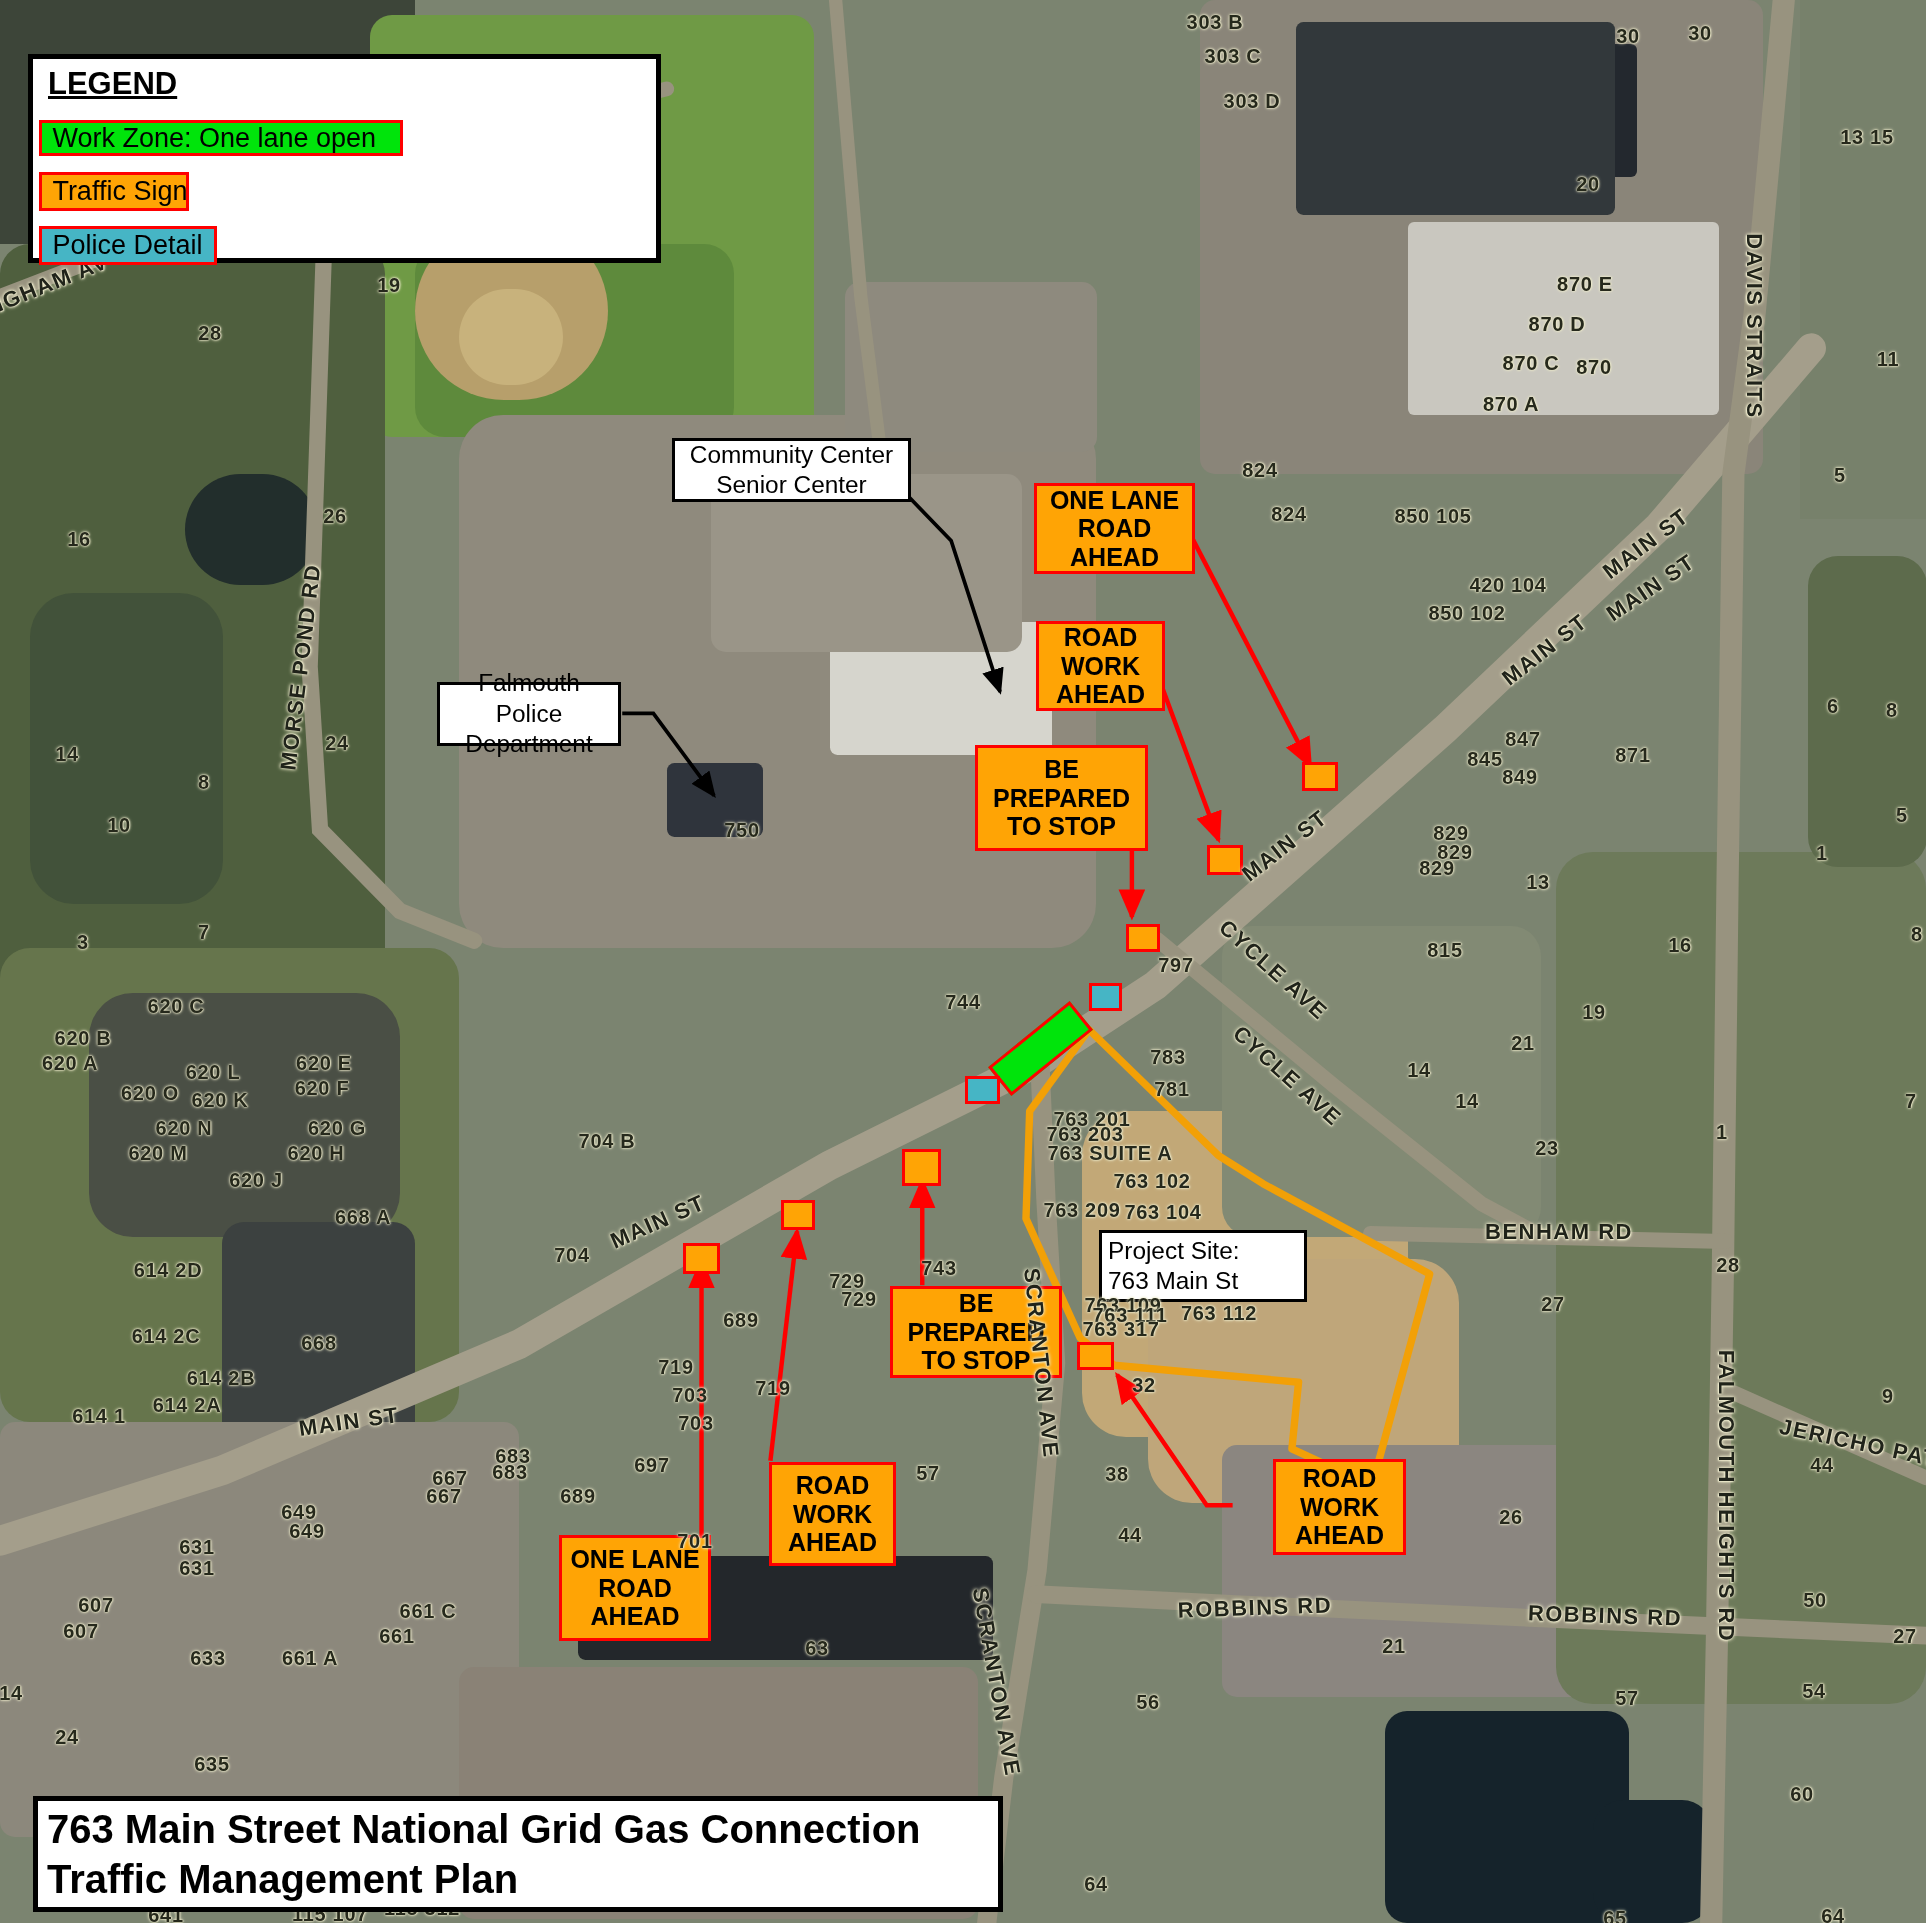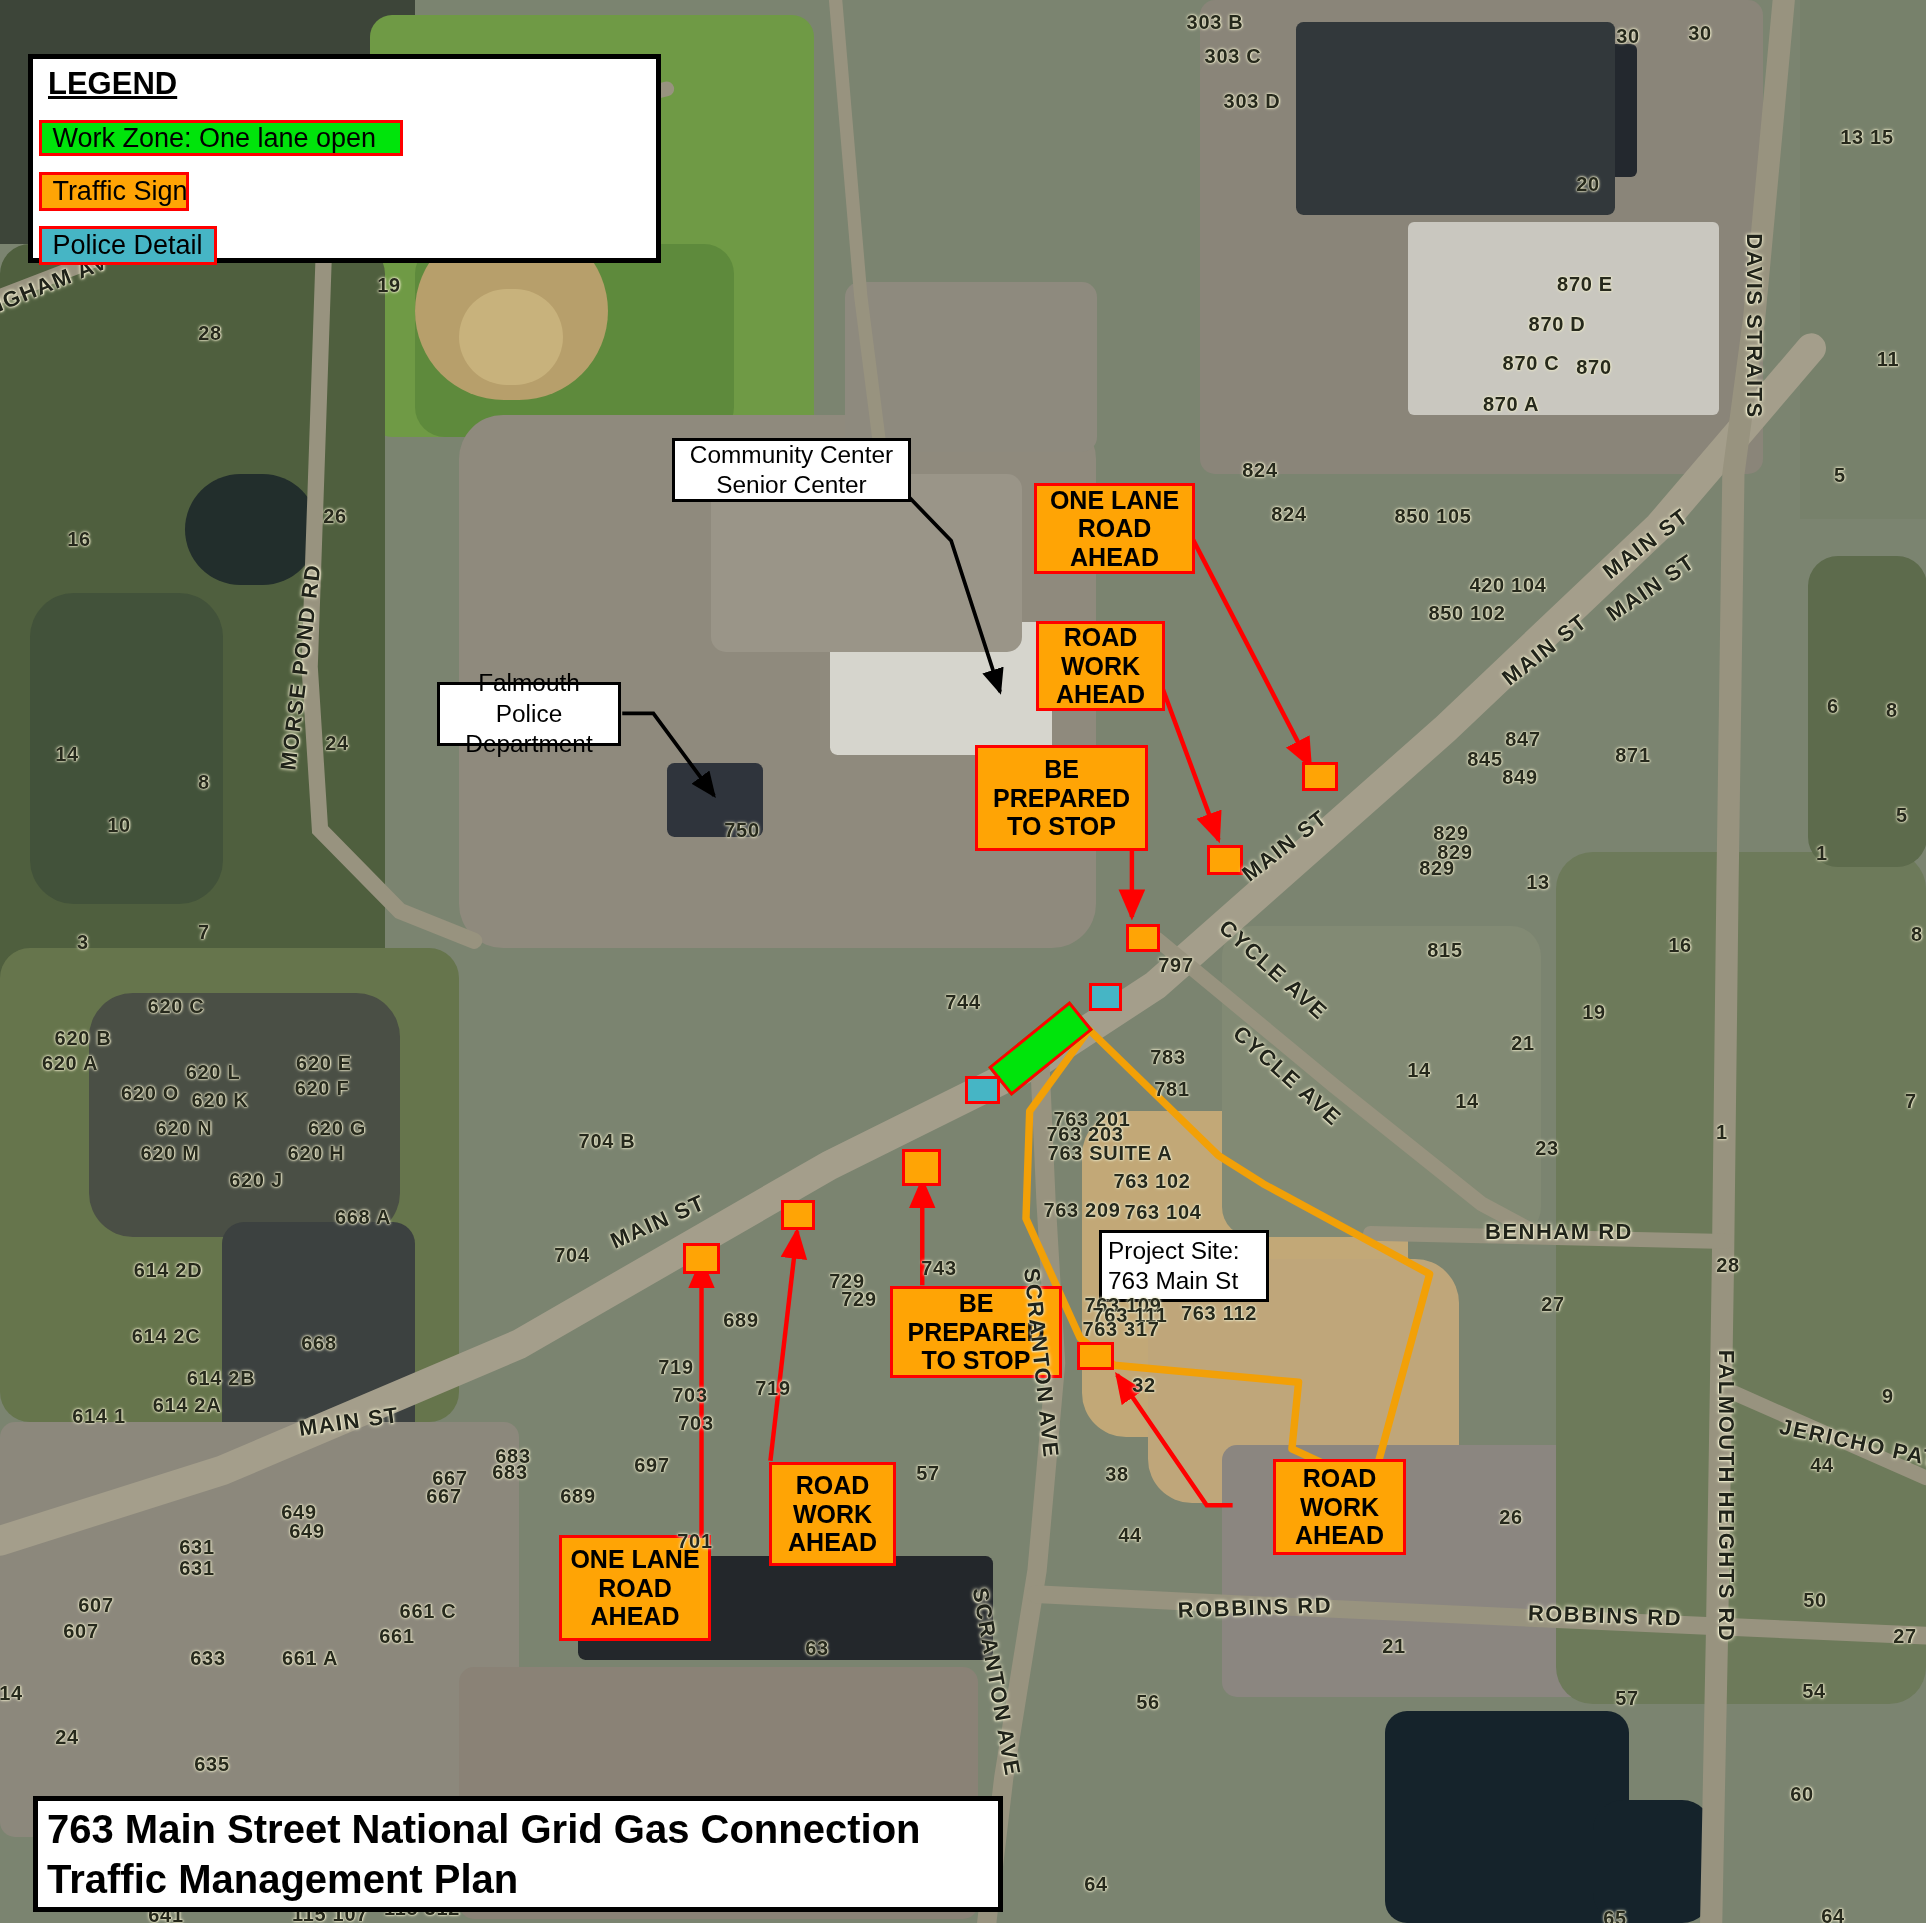--- a/index.html
+++ b/index.html
@@ -154,21 +154,21 @@
         <div>AHEAD</div>
       </div>
       <div class="callout" style="left: 672px; top: 438px; width: 239px; height: 64px; text-align: center;">
         <div>Community Center</div>
         <div>Senior Center</div>
       </div>
       <div class="callout" style="left: 437px; top: 682px; width: 184px; height: 64px; text-align: center;">
         <div>Falmouth Police</div>
         <div>Department</div>
       </div>
-      <div class="callout" style="left: 1099px; top: 1230px; width: 170px; height: 72px; text-align: left;">
+      <div class="callout" style="left: 1099px; top: 1230px; width: 208px; height: 72px; text-align: left;">
         <div>Project Site:</div>
         <div>763 Main St</div>
       </div>
       <div class="parcel" style="left: 1215px; top: 22px;">303 B</div>
       <div class="parcel" style="left: 1233px; top: 56px;">303 C</div>
       <div class="parcel" style="left: 1252px; top: 101px;">303 D</div>
       <div class="parcel" style="left: 1628px; top: 36px;">30</div>
       <div class="parcel" style="left: 1700px; top: 33px;">30</div>
       <div class="parcel" style="left: 1867px; top: 137px;">13 15</div>
       <div class="parcel" style="left: 1588px; top: 184px;">20</div>
@@ -234,21 +234,21 @@
       <div class="parcel" style="left: 176px; top: 1006px;">620 C</div>
       <div class="parcel" style="left: 83px; top: 1038px;">620 B</div>
       <div class="parcel" style="left: 70px; top: 1063px;">620 A</div>
       <div class="parcel" style="left: 213px; top: 1072px;">620 L</div>
       <div class="parcel" style="left: 324px; top: 1063px;">620 E</div>
       <div class="parcel" style="left: 150px; top: 1093px;">620 O</div>
       <div class="parcel" style="left: 220px; top: 1100px;">620 K</div>
       <div class="parcel" style="left: 322px; top: 1088px;">620 F</div>
       <div class="parcel" style="left: 184px; top: 1128px;">620 N</div>
       <div class="parcel" style="left: 337px; top: 1128px;">620 G</div>
-      <div class="parcel" style="left: 158px; top: 1153px; margin-left: 12px;">620 M</div>
+      <div class="parcel" style="left: 158px; top: 1153px;">620 M</div>
       <div class="parcel" style="left: 316px; top: 1153px;">620 H</div>
       <div class="parcel" style="left: 256px; top: 1180px;">620 J</div>
       <div class="parcel" style="left: 363px; top: 1217px;">668 A</div>
       <div class="parcel" style="left: 168px; top: 1270px;">614 2D</div>
       <div class="parcel" style="left: 166px; top: 1336px;">614 2C</div>
       <div class="parcel" style="left: 319px; top: 1343px;">668</div>
       <div class="parcel" style="left: 221px; top: 1378px;">614 2B</div>
       <div class="parcel" style="left: 187px; top: 1405px;">614 2A</div>
       <div class="parcel" style="left: 99px; top: 1416px;">614 1</div>
       <div class="parcel" style="left: 607px; top: 1141px;">704 B</div>

